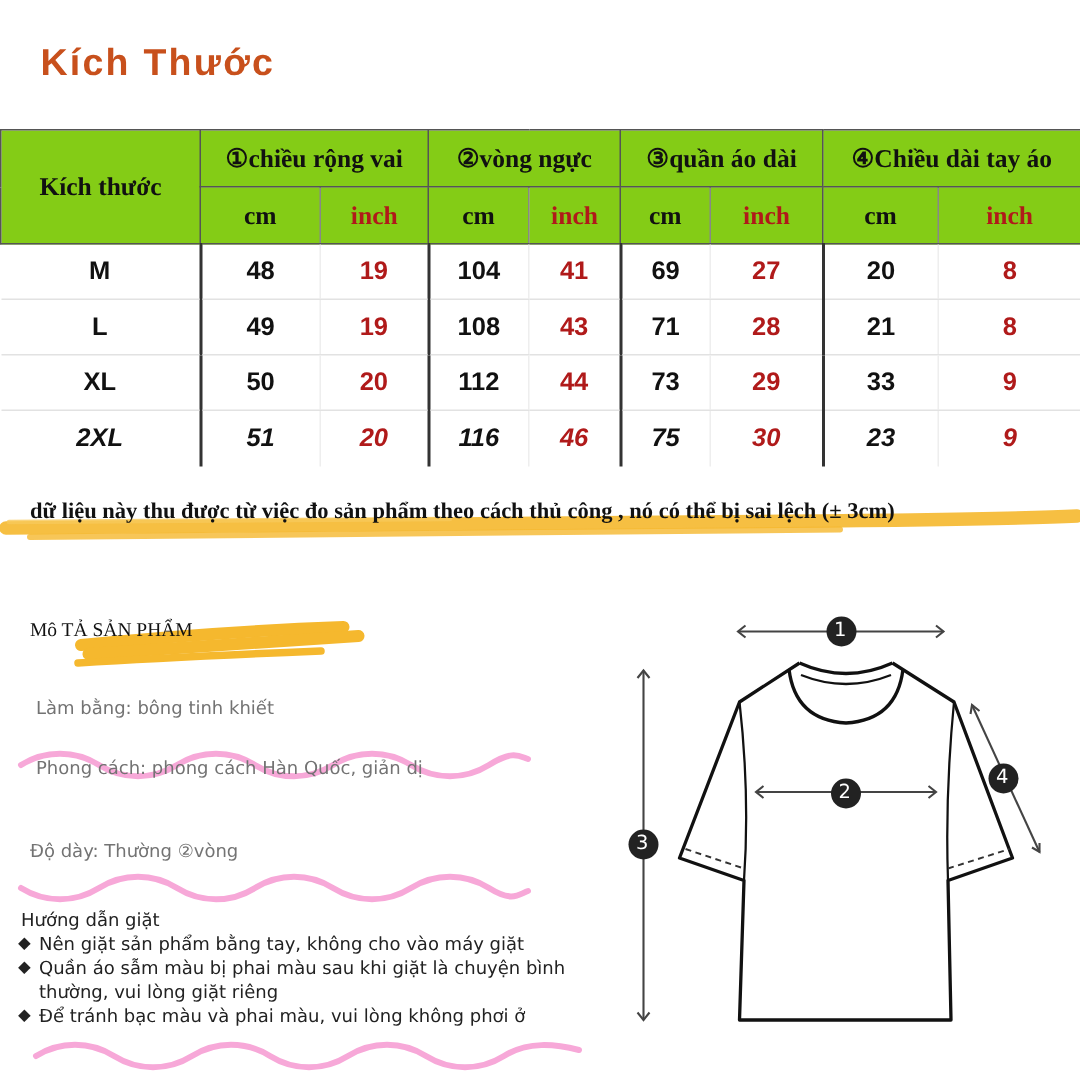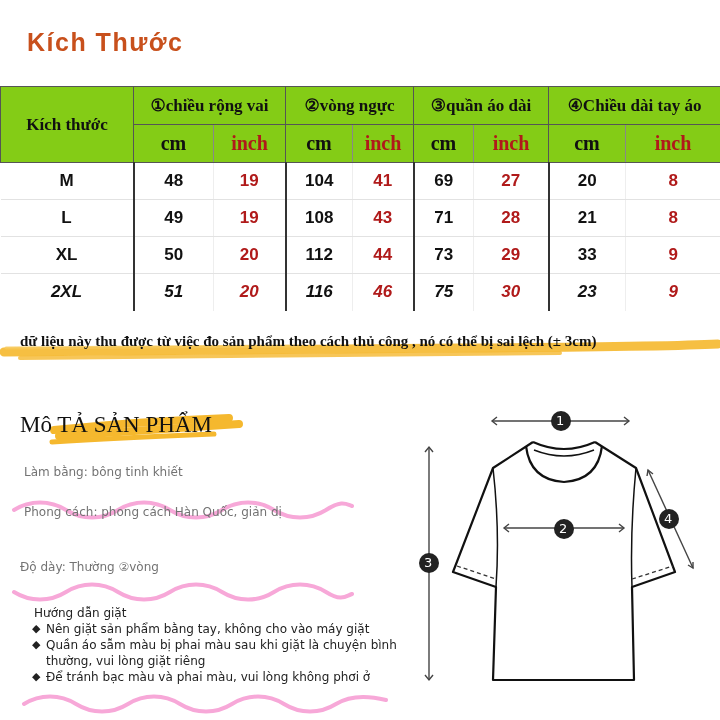--- a/index.html
+++ b/index.html
@@ -17,21 +17,21 @@
     border-collapse: collapse; table-layout: fixed;
   }
   .size-table td, .size-table th {
     text-align: center; vertical-align: middle; padding: 0;
   }
   .size-table thead th {
     background: #84cc16; font-family: "Liberation Serif", serif; font-weight: bold;
     border: 1px solid #555;
   }
   .size-table thead tr.r1 th { height: 38px; font-size: 17px; }
-  .size-table thead tr.r2 th { height: 38px; font-size: 20px; }
+  .size-table thead tr.r2 th { height: 38px; font-size: 17px; }
   .size-table thead th.rowhead { font-size: 16px; }
   .size-table thead th.unit-inch { color: #b01a1a; }
   .size-table thead tr.r2 th { border-top: 1px solid #777; }
   .size-table thead tr.r2 th.unit-cm { border-right: 1px solid #888; }
 
   .size-table tbody td {
     height: 37px; font-size: 17px; font-weight: bold;
     border-bottom: 1px solid #e2e2e2; border-left: 1px solid #eeeeee;
     font-family: "Liberation Sans", sans-serif;
   }
@@ -44,30 +44,30 @@
   .note-wrap svg { position: absolute; left: 0; top: 0; }
   .note {
     position: absolute; left: 20px; top: 11px; white-space: nowrap;
     font-family: "Liberation Serif", serif; font-size: 15px; color: #111;
   }
 
   .desc-title-wrap { position: absolute; left: 14px; top: 408px; width: 230px; height: 42px; }
   .desc-title-wrap svg { position: absolute; left: 0; top: 0; }
   .desc-title {
     position: absolute; left: 6px; top: 4px; font-family: "Liberation Serif", serif;
-    font-size: 23px; color: #111; white-space: nowrap;
+    font-size: 13px; color: #111; white-space: nowrap;
   }
 
   .desc-line {
     position: absolute; font-family: "DejaVu Sans", sans-serif; font-size: 12px; color: #737373;
     white-space: nowrap;
   }
   .wave { position: absolute; left: 10px; }
 
-  .care-list { position: absolute; left: 14px; top: 605px; width: 370px; font-family: "DejaVu Sans", sans-serif; font-size: 12px; color: #222; line-height: 16px; margin-left: 20px; }
+  .care-list { position: absolute; left: 14px; top: 605px; width: 370px; font-family: "DejaVu Sans", sans-serif; font-size: 12px; color: #222; line-height: 16px; }
   .care-item { position: relative; padding-left: 12px; }
   .care-item .bullet { position: absolute; left: -2px; top: 0; font-size: 11px; }
 
   .diagram { position: absolute; left: 400px; top: 380px; width: 320px; height: 340px; }
 </style>
 </head>
 <body>
 
 <div class="title">Kích Thước</div>
 

